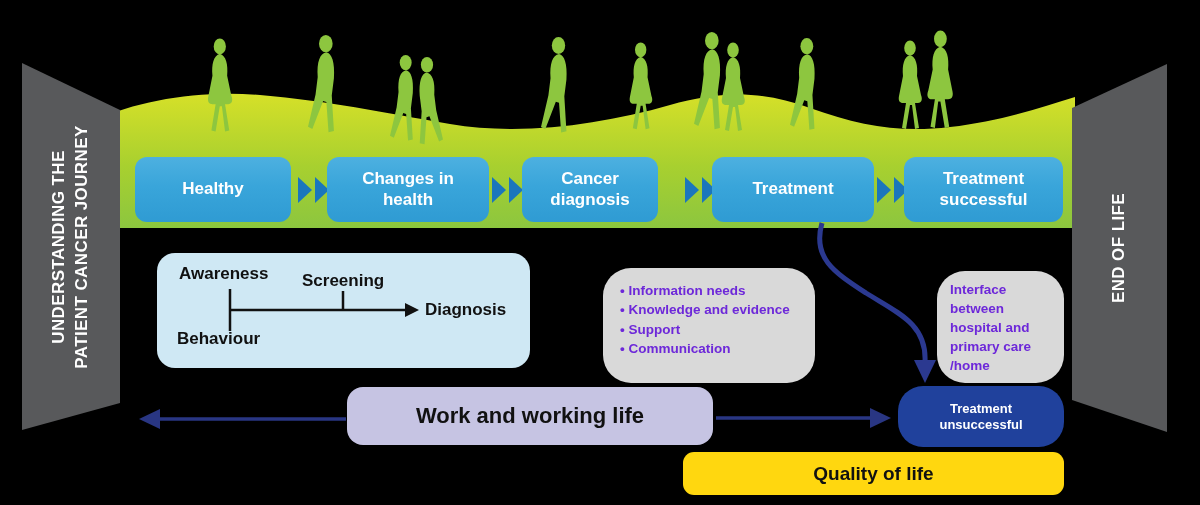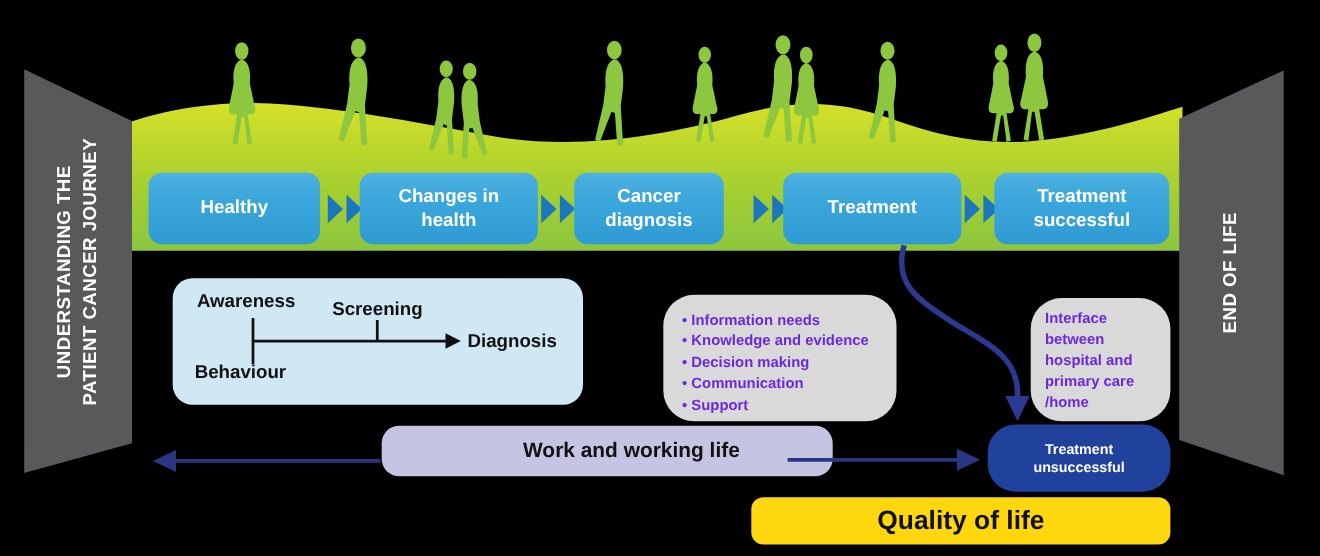--- a/index.html
+++ b/index.html
@@ -27,29 +27,29 @@
   
   .graybox{position:absolute;background:#d9d9d9;border-radius:28px;z-index:10;color:#6d28d9;margin-top:16px;}
   .needs{left:603px;top:252px;width:212px;height:115px;}
   .needs ul{margin:0;padding:13px 6px 0 17px;list-style:none;}
   .needs li{font-weight:bold;font-size:13.5px;line-height:19.4px;white-space:nowrap;}
   .needs li::before{content:"\2022\00a0";}
   .iface{left:937px;top:255px;width:127px;height:112px;box-sizing:border-box;
          padding:9px 10px 0 13px;font-weight:bold;font-size:13.5px;line-height:19px;}
 
   
-  .workbox{position:absolute;left:347px;top:387px;width:366px;height:46px;background:#c6c4e3;
+  .workbox{position:absolute;left:347px;top:387px;width:366px;height:58px;background:#c6c4e3;
            border-radius:16px;display:flex;align-items:center;justify-content:center;
-           font-weight:bold;font-size:19px;color:#111;z-index:10;padding-left:44px;}
+           font-weight:bold;font-size:22px;color:#111;z-index:10;}
   .unsucc{position:absolute;left:898px;top:386px;width:166px;height:61px;background:#20419c;
           border-radius:25px;display:flex;align-items:center;justify-content:center;text-align:center;
           font-weight:bold;font-size:13px;line-height:1.2;color:#fff;z-index:10;padding:0 14px;box-sizing:border-box;}
   .qol{position:absolute;left:683px;top:452px;width:381px;height:43px;background:#ffd70f;
        border-radius:11px;display:flex;align-items:center;justify-content:center;
-       font-weight:bold;font-size:24px;color:#111;z-index:10;}
+       font-weight:bold;font-size:19px;color:#111;z-index:10;}
 
   
   .paneltext{position:absolute;z-index:31;color:#fff;font-weight:bold;letter-spacing:.4px;
              text-align:center;transform:rotate(-90deg);}
   .paneltext.left{left:-99px;top:223px;width:340px;height:48px;font-size:17px;line-height:23px;}
   .paneltext.right{left:949px;top:236px;width:340px;height:24px;font-size:17px;line-height:24px;}
 
   .arrows{z-index:20;pointer-events:none;}
   .panels{z-index:30;pointer-events:none;}
 </style>
@@ -161,23 +161,22 @@
     <div class="lbl" style="left:22px;top:11px;">Awareness</div>
     <div class="lbl" style="left:145px;top:18px;">Screening</div>
     <div class="lbl" style="left:268px;top:47px;">Diagnosis</div>
     <div class="lbl" style="left:20px;top:76px;">Behaviour</div>
   </div>
 
   <div class="graybox needs">
     <ul>
       <li>Information needs</li>
       <li>Knowledge and evidence</li>
-      <li>Decision making</li>
+      <li>Support</li>
       <li>Communication</li>
-      <li>Support</li>
     </ul>
   </div>
 
   <div class="graybox iface">Interface between hospital and primary care /home</div>
 
   <div class="workbox">Work and working life</div>
   <div class="unsucc">Treatment unsuccessful</div>
   <div class="qol">Quality of life</div>
 
   <svg class="layer arrows" width="1200" height="505" viewBox="0 0 1200 505">

